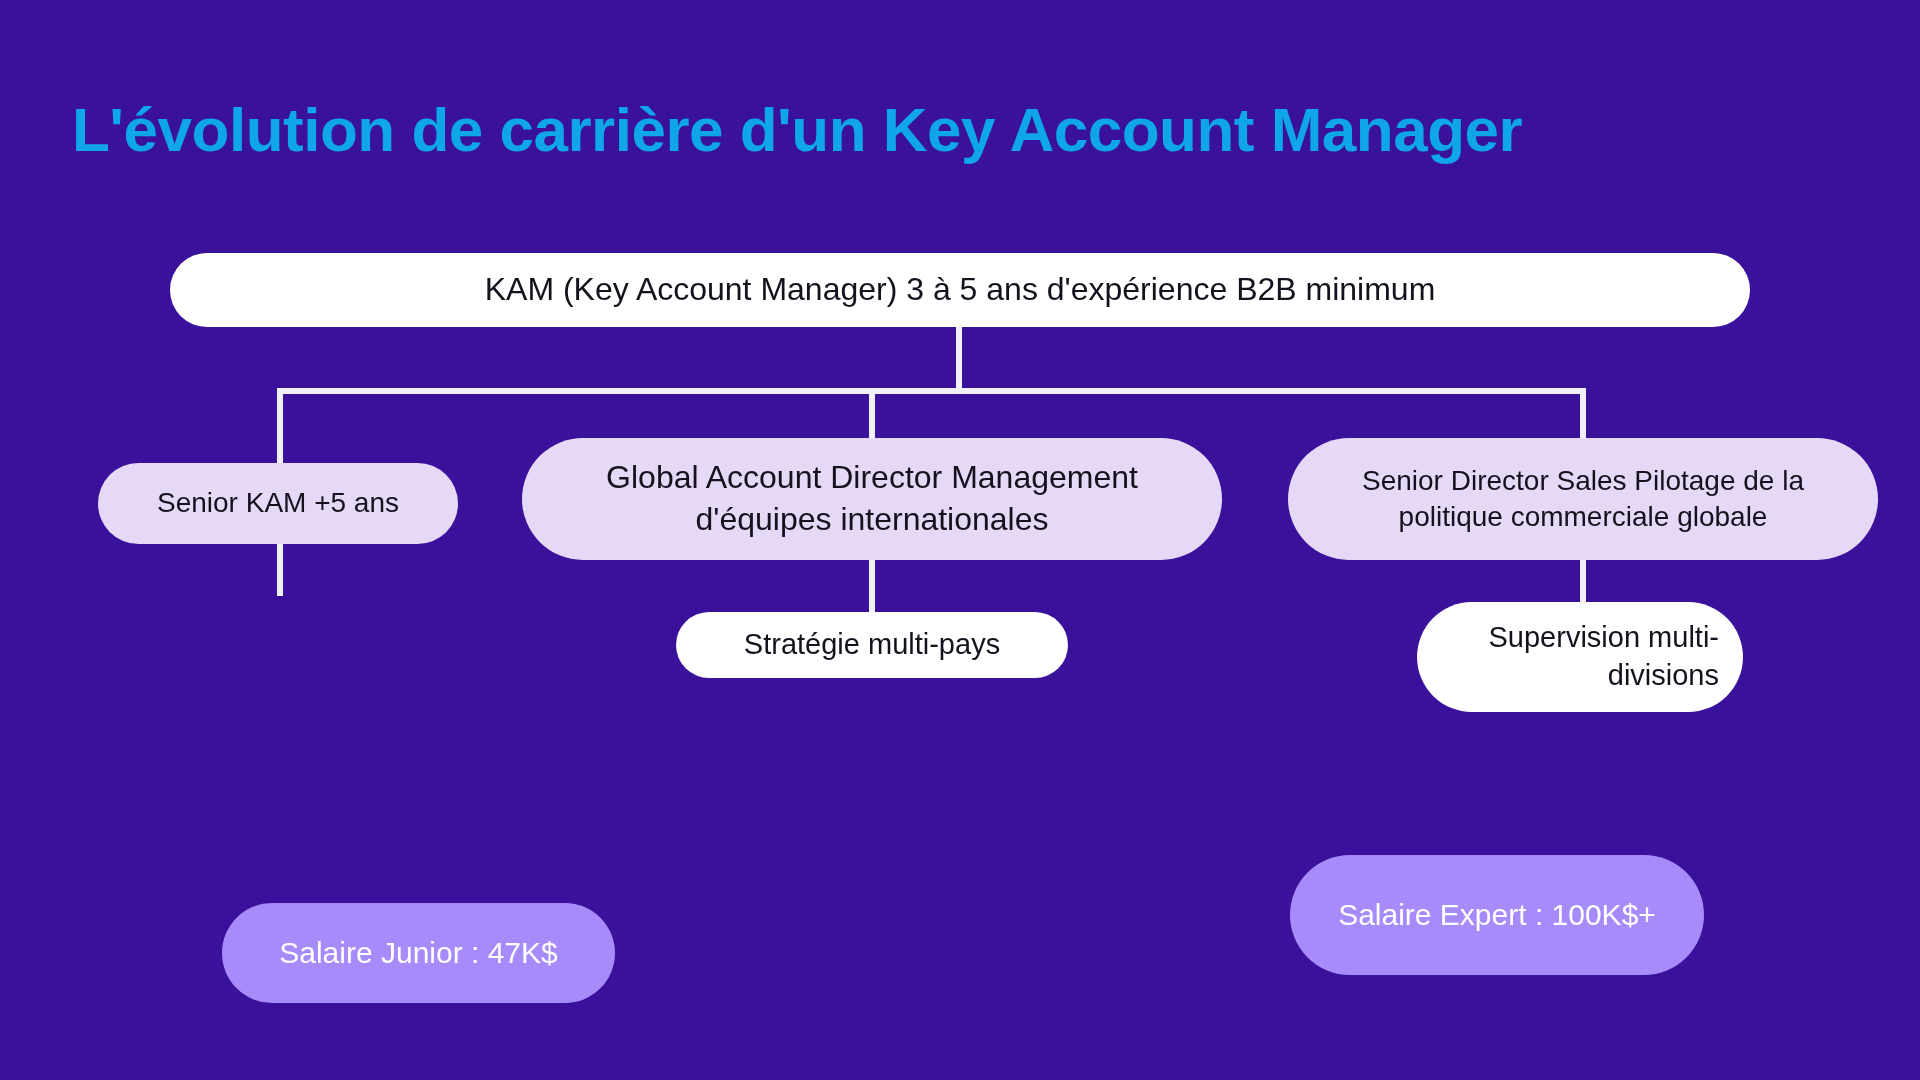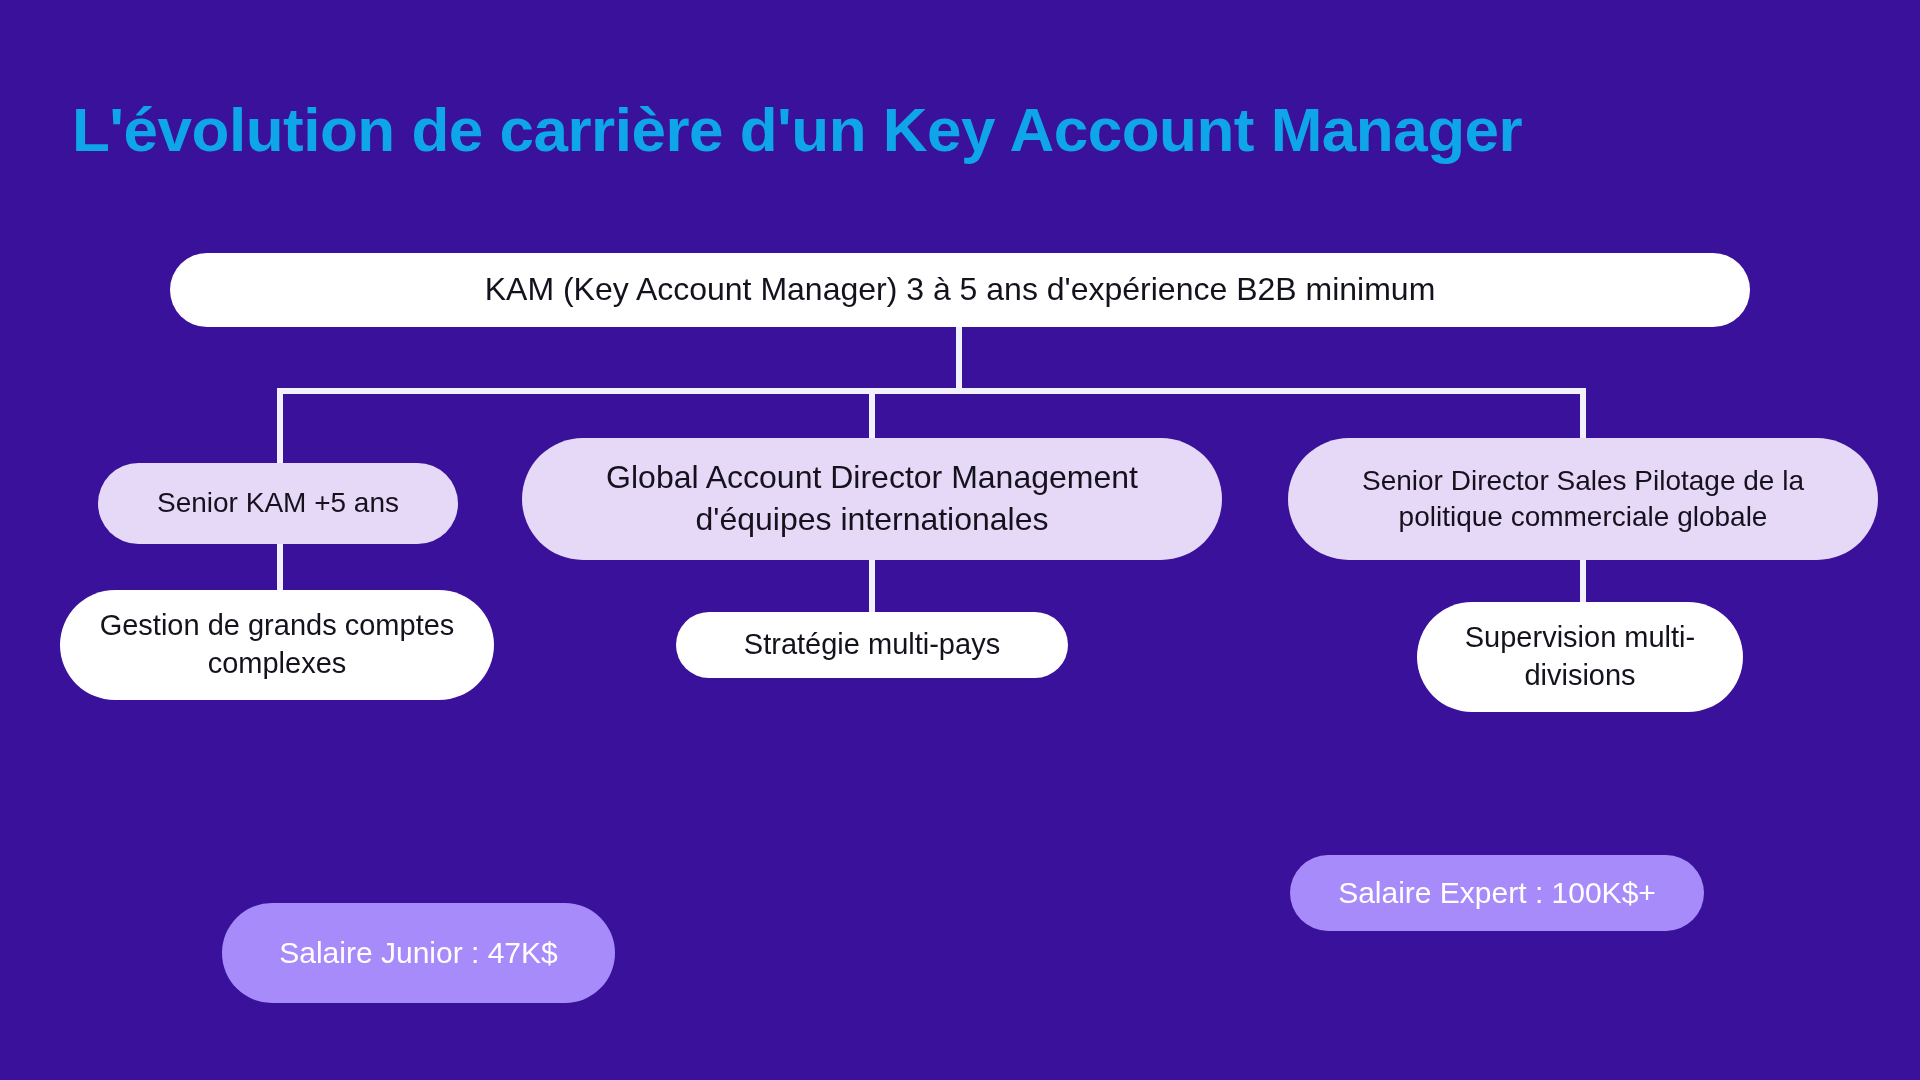--- a/index.html
+++ b/index.html
@@ -55,20 +55,21 @@
     align-items: center;
     justify-content: center;
     text-align: center;
     box-sizing: border-box;
     line-height: 1.3;
   }
   .node-white {
     background: #FFFFFF;
     color: #15121E;
     border-radius: 999px;
+    text-align: right;
   }
   .node-lavender {
     background: #E6D9F8;
     color: #15121E;
     border-radius: 999px;
   }
   .badge {
     position: absolute;
     display: flex;
     align-items: center;
@@ -128,21 +129,21 @@
   #badge-junior {
     left: 222px; top: 855px;
     width: 393px; height: 100px; margin-top: 48px;
   }
   #badge-senior {
     left: 745px; top: 855px;
     width: 434px; height: 100px;
   }
   #badge-expert {
     left: 1290px; top: 855px;
-    width: 414px; height: 76px;
+    width: 414px; height: 120px;
   }
 </style>
 </head>
 <body>
 
 <div id="canvas">
 
   <div id="title">L'évolution de carrière d'un Key Account Manager</div>
 
   <div id="connectors">
@@ -163,21 +164,20 @@
   </div>
 
   <div id="node-root" class="node node-white">KAM (Key Account Manager) 3 à 5 ans d'expérience B2B minimum</div>
 
   <div id="node-senior-kam" class="node node-lavender">Senior KAM +5 ans</div>
 
   <div id="node-global-director" class="node node-lavender">Global Account Director Management d'équipes internationales</div>
 
   <div id="node-senior-director" class="node node-lavender">Senior Director Sales Pilotage de la politique commerciale globale</div>
 
-  <div id="node-gestion" class="node node-white">Gestion de grands comptes complexes</div>
 
   <div id="node-strategie" class="node node-white">Stratégie multi-pays</div>
 
   <div id="node-supervision" class="node node-white">Supervision multi-divisions</div>
 
   <div id="badge-junior" class="badge">Salaire Junior : 47K$</div>
 
 
   <div id="badge-expert" class="badge">Salaire Expert : 100K$+</div>
 

